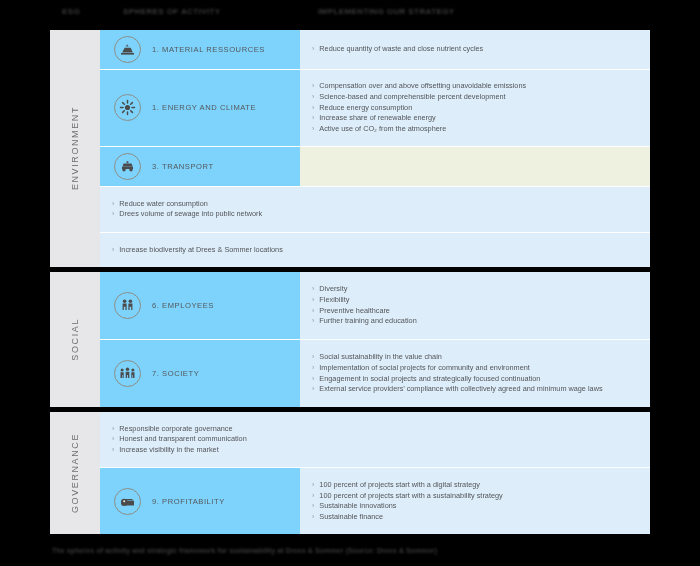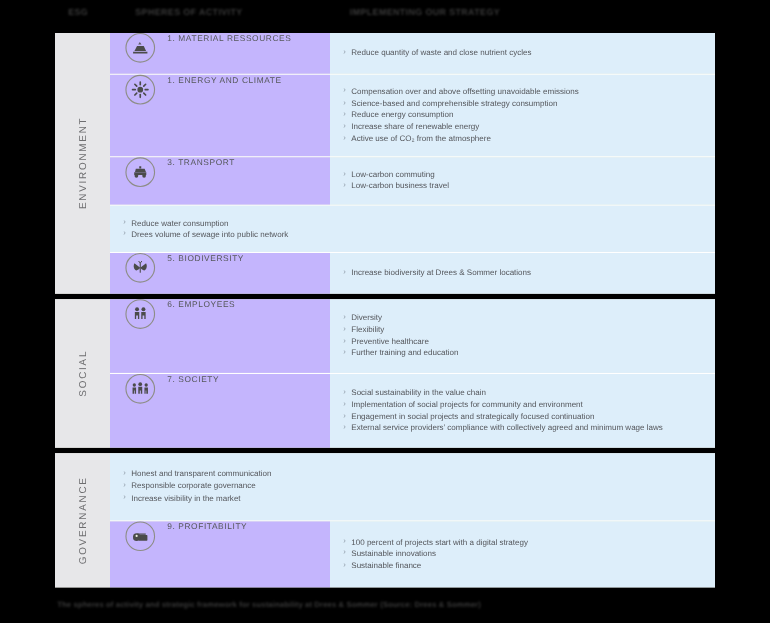--- a/index.html
+++ b/index.html
@@ -80,22 +80,23 @@
     flex: 1 1 auto;
     min-height: 0;
     border-bottom: 1.5px solid #ffffff;
   }
   .row:last-child { border-bottom: none; }
 
   
   .sphere {
     flex: 0 0 200px;
     width: 200px;
-    background: #c4b5fd;
-    display: flex;
+    background: #7dd3fc;
+    display: flex;
+    align-items: center;
     padding-left: 14px;
     gap: 11px;
   }
   .icon-circle {
     width: 27px; height: 27px;
     flex: 0 0 27px;
     border: 1px solid #8d8d86;
     border-radius: 50%;
     display: flex;
     align-items: center;
@@ -205,21 +206,21 @@
         </span>
         <span class="sphere-name">1. ENERGY AND CLIMATE</span>
       </div>
       <div class="measures">
         <div class="measure">
             <span class="chev">›</span>
             <span class="measure-text">Compensation over and above offsetting unavoidable emissions</span>
           </div>
         <div class="measure">
             <span class="chev">›</span>
-            <span class="measure-text">Science-based and comprehensible strategy consumption</span>
+            <span class="measure-text">Science-based and comprehensible percent development</span>
           </div>
         <div class="measure">
             <span class="chev">›</span>
             <span class="measure-text">Reduce energy consumption</span>
           </div>
         <div class="measure">
             <span class="chev">›</span>
             <span class="measure-text">Increase share of renewable energy</span>
           </div>
         <div class="measure">
@@ -237,59 +238,36 @@
                 <path d="M3 8.6h11V11H3z"></path>
                 <path d="M4.5 5.4h8l1.2 3h-10z"></path>
                 <circle cx="5" cy="11.8" r="1.7"></circle>
                 <circle cx="12" cy="11.8" r="1.7"></circle>
                 <path d="M7.6 3.2h1.8v2H7.6z"></path>
               </g>
             </svg>
         </span>
         <span class="sphere-name">3. TRANSPORT</span>
       </div>
-      <div class="measures">
-        <div class="measure">
-            <span class="chev">›</span>
-            <span class="measure-text">Low-carbon commuting</span>
-          </div>
-        <div class="measure">
-            <span class="chev">›</span>
-            <span class="measure-text">Low-carbon business travel</span>
-          </div>
-      </div>
     </div>
 
     <div class="row">
       <div class="measures">
         <div class="measure">
             <span class="chev">›</span>
             <span class="measure-text">Reduce water consumption</span>
           </div>
         <div class="measure">
             <span class="chev">›</span>
             <span class="measure-text">Drees volume of sewage into public network</span>
           </div>
       </div>
     </div>
 
     <div class="row">
-      <div class="sphere">
-        <span class="icon-circle">
-          <svg width="17" height="17" viewBox="0 0 17 17">
-              <g fill="#4b4b4b">
-                <path d="M8.5 8.5L3.2 4.3c-1.1 1.9-.8 4.6.6 6 1.3 1.3 3.3 0 4.7-1.8z"></path>
-                <path d="M8.5 8.5l5.3-4.2c1.1 1.9.8 4.6-.6 6-1.3 1.3-3.3 0-4.7-1.8z"></path>
-                <rect x="8" y="4" width="1" height="9" rx="0.5"></rect>
-                <path d="M8.5 4.2L7 2.3M8.5 4.2L10 2.3" stroke="#4b4b4b" stroke-width="0.9" fill="none"></path>
-              </g>
-            </svg>
-        </span>
-        <span class="sphere-name">5. BIODIVERSITY</span>
-      </div>
       <div class="measures">
         <div class="measure">
             <span class="chev">›</span>
             <span class="measure-text">Increase biodiversity at Drees &amp; Sommer locations</span>
           </div>
       </div>
     </div>
 
   </div>
 </div>
@@ -376,25 +354,25 @@
 <div class="block" id="block-governance">
   <div class="cat-col">
     <div class="cat-label">GOVERNANCE</div>
   </div>
   <div class="rows">
 
     <div class="row">
       <div class="measures">
         <div class="measure">
             <span class="chev">›</span>
+            <span class="measure-text">Responsible corporate governance</span>
+          </div>
+        <div class="measure">
+            <span class="chev">›</span>
             <span class="measure-text">Honest and transparent communication</span>
-          </div>
-        <div class="measure">
-            <span class="chev">›</span>
-            <span class="measure-text">Responsible corporate governance</span>
           </div>
         <div class="measure">
             <span class="chev">›</span>
             <span class="measure-text">Increase visibility in the market</span>
           </div>
       </div>
     </div>
 
     <div class="row">
       <div class="sphere">
@@ -412,20 +390,24 @@
         </span>
         <span class="sphere-name">9. PROFITABILITY</span>
       </div>
       <div class="measures">
         <div class="measure">
             <span class="chev">›</span>
             <span class="measure-text">100 percent of projects start with a digital strategy</span>
           </div>
         <div class="measure">
             <span class="chev">›</span>
+            <span class="measure-text">100 percent of projects start with a sustainability strategy</span>
+          </div>
+        <div class="measure">
+            <span class="chev">›</span>
             <span class="measure-text">Sustainable innovations</span>
           </div>
         <div class="measure">
             <span class="chev">›</span>
             <span class="measure-text">Sustainable finance</span>
           </div>
       </div>
     </div>
 
   </div>

